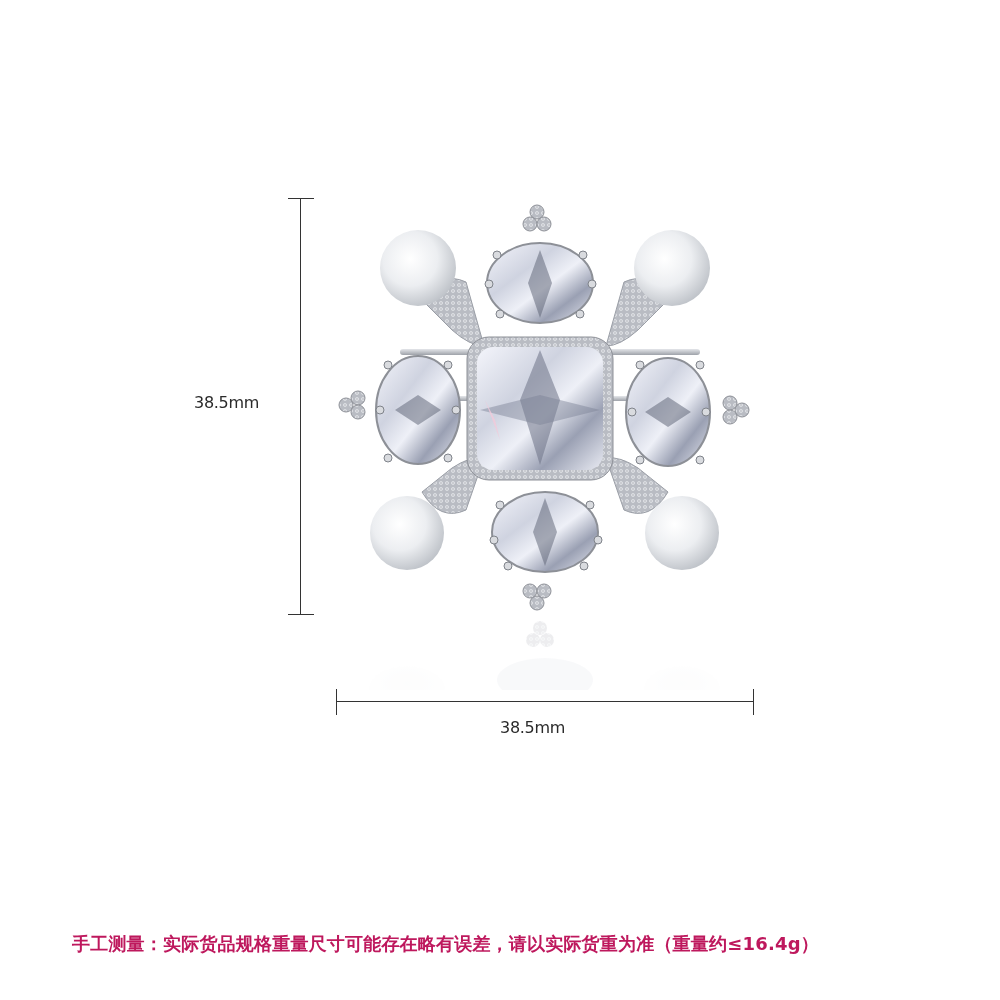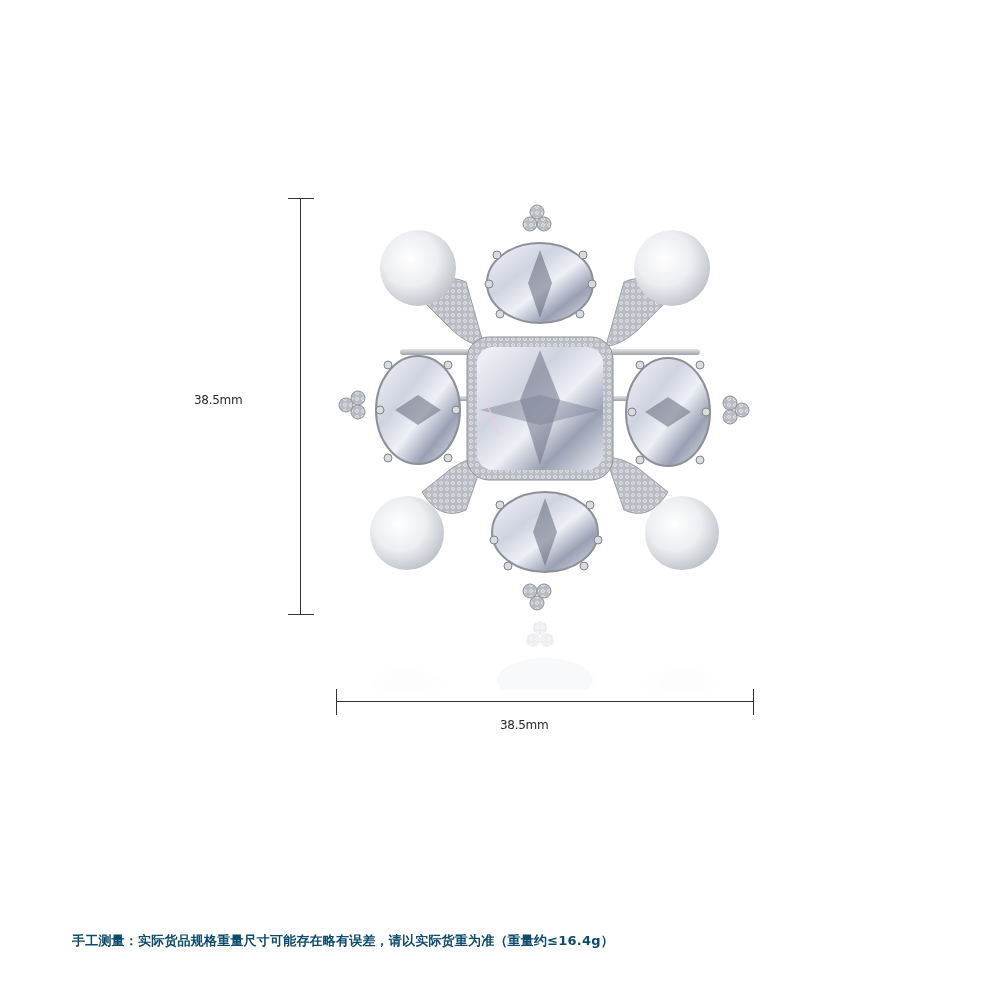--- a/index.html
+++ b/index.html
@@ -1,20 +1,20 @@
 <!DOCTYPE html>
 <html><head>
 <meta charset="utf-8">
 <style>
   html, body { margin: 0; padding: 0; background: #ffffff; }
   body { width: 1000px; height: 1000px; position: relative; overflow: hidden; font-family: "DejaVu Sans", sans-serif; color: #222; }
   .line-v { position: absolute; width: 1px; background: #333; }
   .line-h { position: absolute; height: 1px; background: #333; }
-  .dim-label { position: absolute; font-size: 12px; color: #2a2a2a; white-space: nowrap; letter-spacing: -0.3px; }
-  .footer-note { position: absolute; left: 72px; top: 932px; font-size: 13px; font-weight: bold; color: #0c4a6e; white-space: nowrap; letter-spacing: 0.2px; }
+  .dim-label { position: absolute; font-size: 16px; color: #2a2a2a; white-space: nowrap; letter-spacing: -0.3px; }
+  .footer-note { position: absolute; left: 72px; top: 932px; font-size: 18px; font-weight: bold; color: #be185d; white-space: nowrap; letter-spacing: 0.2px; }
   #brooch { position: absolute; left: 330px; top: 190px; width: 430px; height: 500px; }
 </style>
 </head>
 <body>
 
 <div class="line-h" style="left:288px; top:198px; width:26px;"></div>
 <div class="line-v" style="left:300px; top:198px; height:416px;"></div>
 <div class="line-h" style="left:288px; top:614px; width:26px;"></div>
 <div class="dim-label" style="left:194px; top:393px;">38.5mm</div>
 

